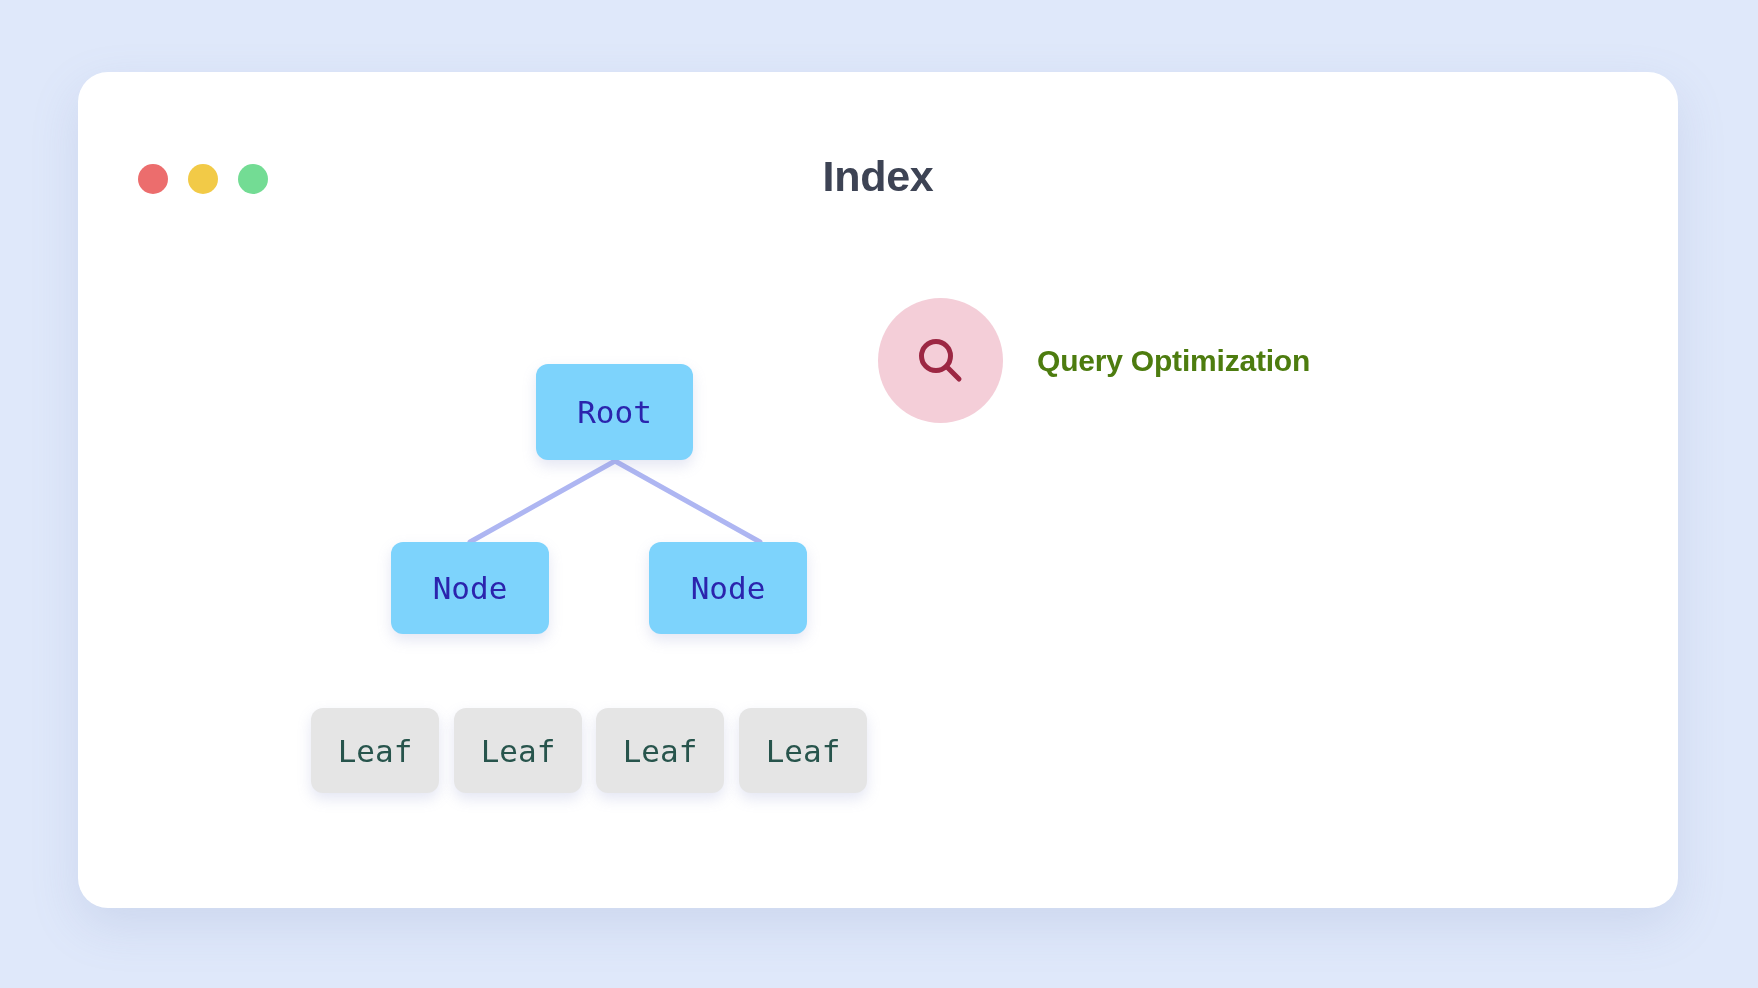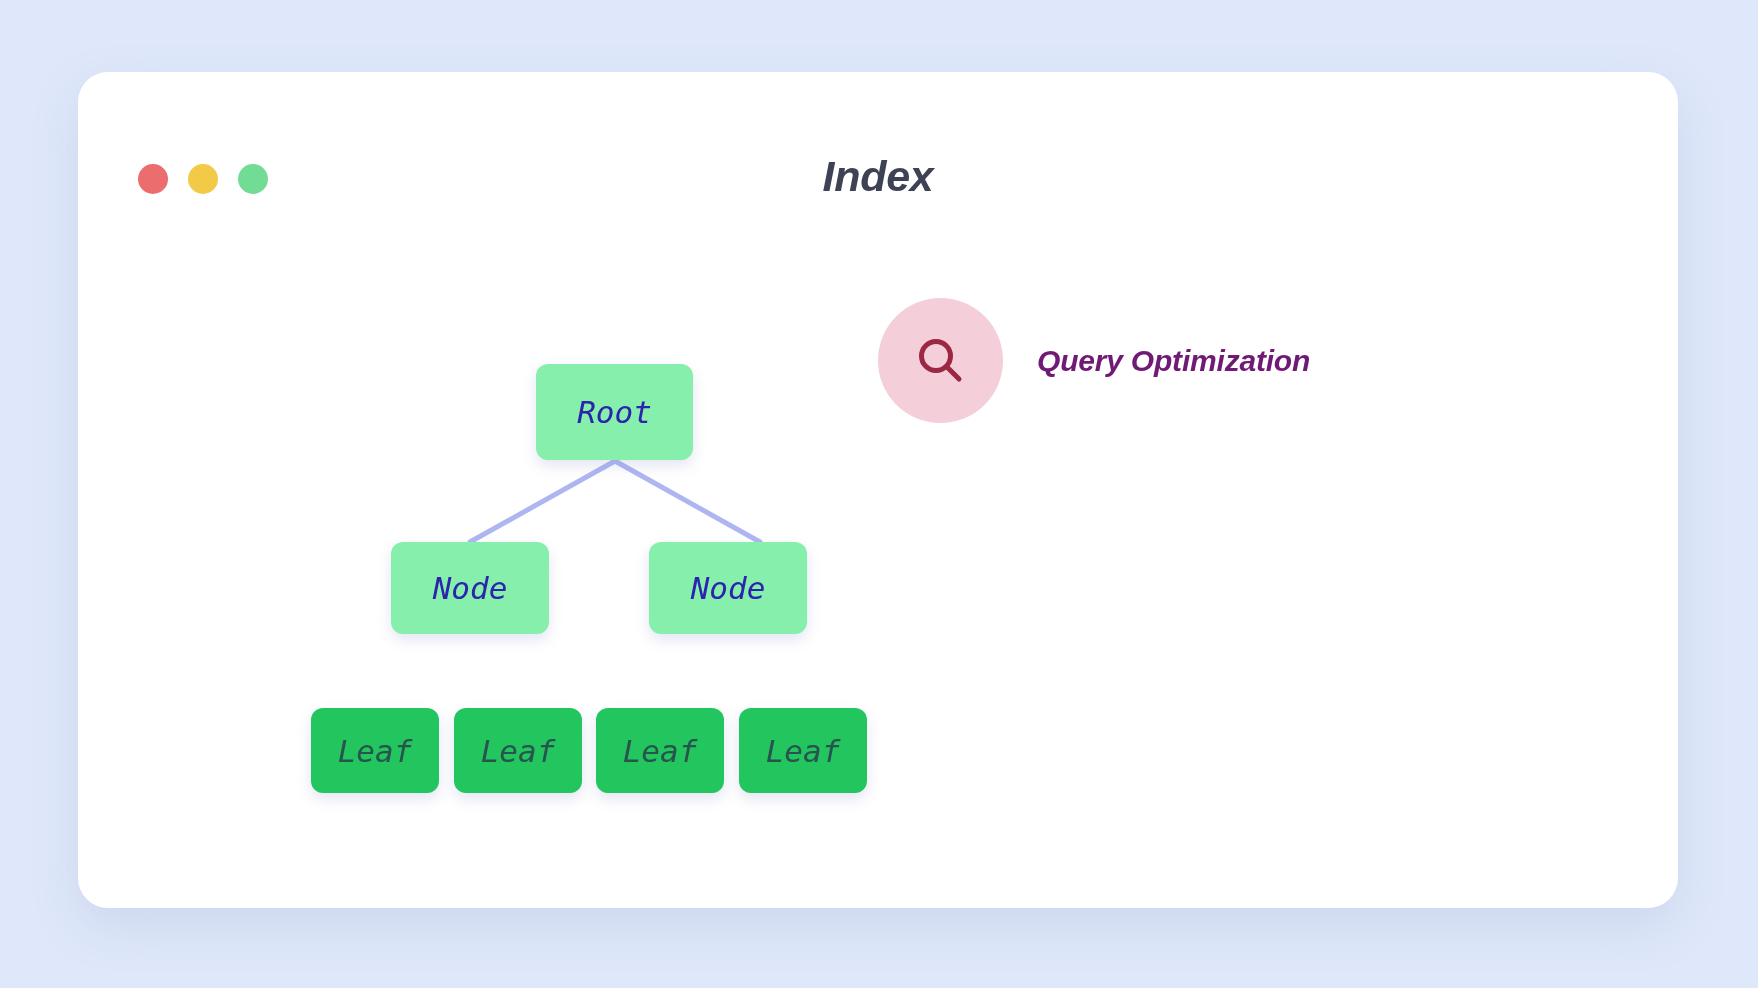--- a/index.html
+++ b/index.html
@@ -12,21 +12,20 @@
     height: 988px;
     background: #dfe8fa;
     font-family: "Liberation Sans", sans-serif;
     overflow: hidden;
   }
 
   .page {
     position: relative;
     width: 1758px;
     height: 988px;
-    font-style: italic;
   }
 
   
   .card {
     position: absolute;
     left: 78px;
     top: 72px;
     width: 1600px;
     height: 836px;
     background: #ffffff;
@@ -85,25 +84,25 @@
   .node-box {
     position: absolute;
     display: flex;
     align-items: center;
     justify-content: center;
     border-radius: 12px;
     font-family: "DejaVu Sans Mono", "Liberation Mono", monospace;
     box-shadow: 0 6px 14px rgba(130, 140, 200, 0.22);
   }
   .node-internal {
-    background: #86efac;
+    background: #7dd3fc;
     color: #2b24ad;
   }
   .node-leaf {
-    background: #22c55e;
+    background: #e5e5e5;
     color: #27544c;
   }
 
   .box-root {
     left: 458px;
     top: 292px;
     width: 157px;
     height: 96px;
     font-size: 31px;
   }
@@ -151,21 +150,21 @@
     flex: 0 0 auto;
   }
   .icon-search { background: #f4ced8; }
   .icon-list   { background: #f8e499; }
   .icon-table  { background: #bfe0f7; }
 
   .feature-label {
     margin-left: 34px;
     font-size: 30px;
     font-weight: bold;
-    color: #701a75;
+    color: #4d7c0f;
     letter-spacing: -0.2px;
   }
 </style>
 </head>
 <body>
 
 <div class="page">
 
   <div class="card">
 

